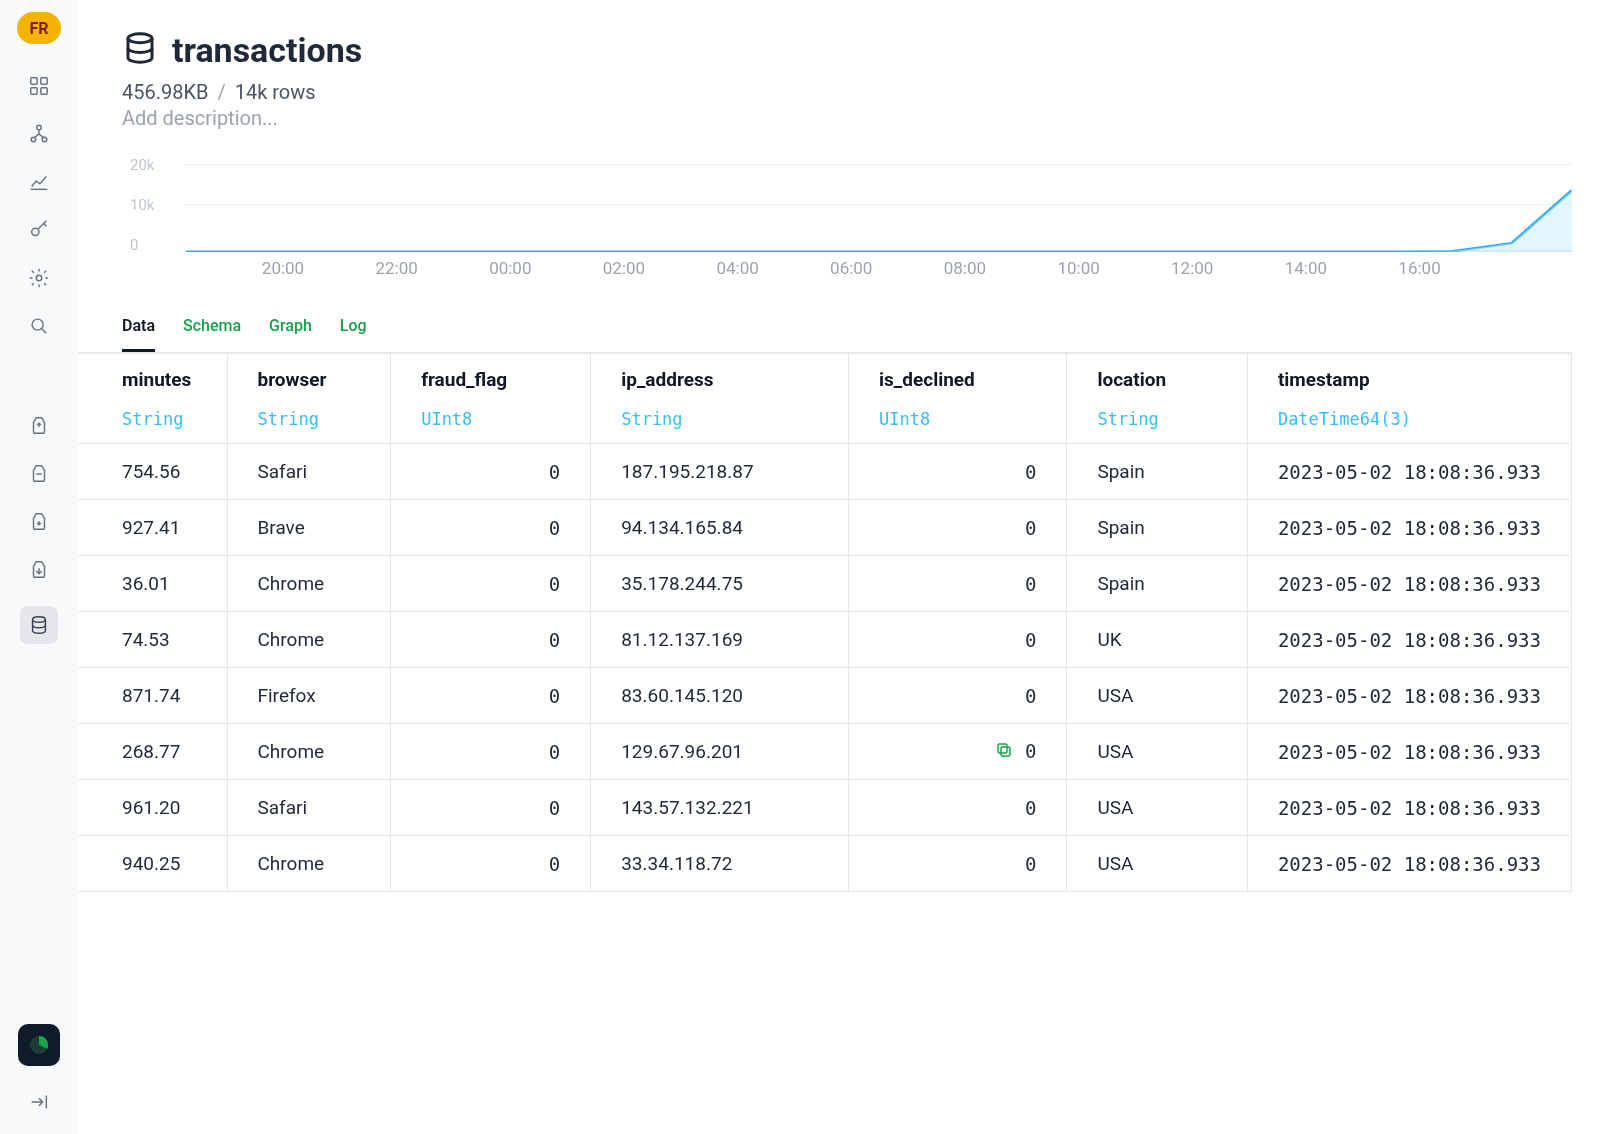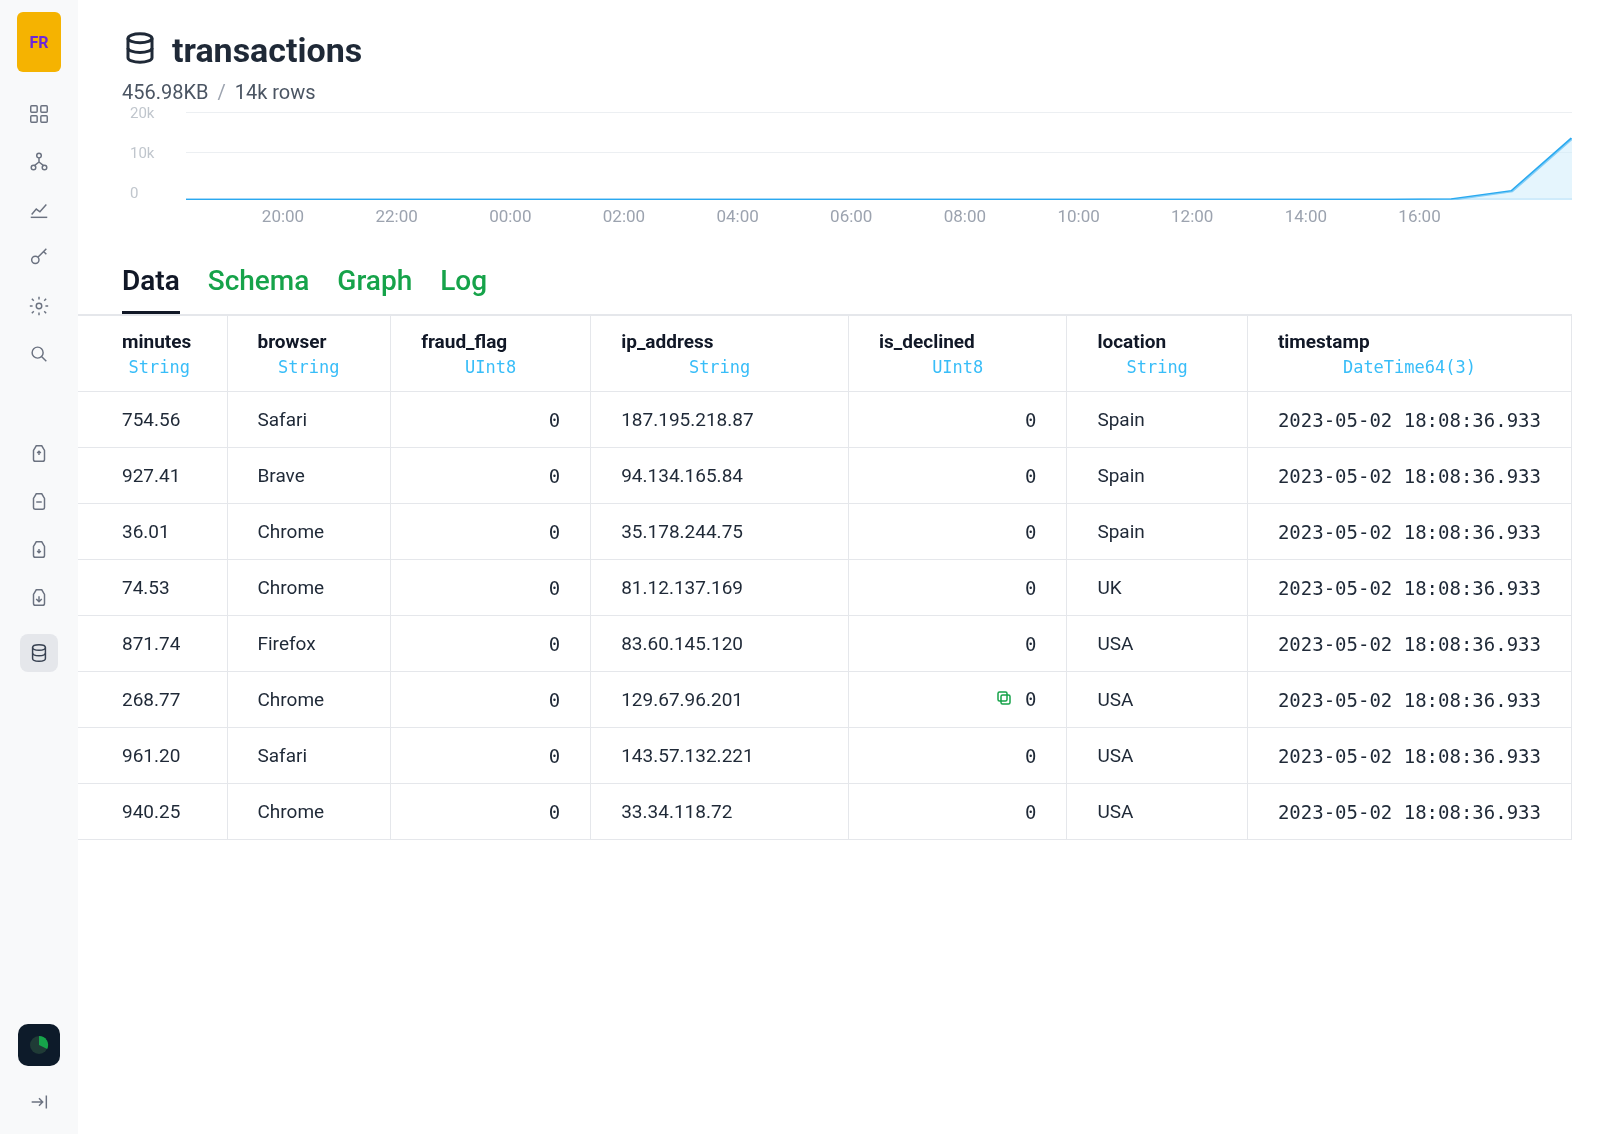--- a/index.html
+++ b/index.html
@@ -1,21 +1,21 @@
 <!DOCTYPE html>
 <html><head>
 <meta charset="utf-8">
 <style>
   * { box-sizing: border-box; margin: 0; padding: 0; }
   html, body { width: 1600px; height: 1134px; font-family: -apple-system, BlinkMacSystemFont, "Segoe UI", Roboto, Helvetica, Arial, sans-serif; color: #1f2937; background: #fff; }
   body { display: flex; }
 
   
   .sidebar { width: 78px; height: 100%; background: #f8f9fa; display: flex; flex-direction: column; align-items: center; padding-top: 12px; position: relative; }
-  .badge-fr { width: 44px; height: 60px; background: #f5b301; color: #6d28d9; font-weight: 700; font-size: 16px; border-radius: 6px; display: flex; align-items: center; justify-content: center; margin-bottom: 30px; }
+  .badge-fr { width: 44px; height: 32px; background: #f5b301; color: #7f1d1d; font-weight: 700; font-size: 16px; border-radius: 16px; display: flex; align-items: center; justify-content: center; margin-bottom: 30px; }
   .nav-icons { display: flex; flex-direction: column; gap: 24px; align-items: center; }
   .nav-icon { width: 24px; height: 24px; color: #6b7280; display:flex; align-items:center; justify-content:center; cursor:pointer; }
   .nav-icon svg { width: 22px; height: 22px; stroke: currentColor; fill: none; stroke-width: 1.6; }
   .nav-icon.active-box { width: 38px; height: 38px; background: #e5e7eb; border-radius: 8px; color:#374151; }
   .section-gap { height: 28px; }
   .sidebar-bottom { position: absolute; bottom: 20px; display:flex; flex-direction:column; align-items:center; gap:24px; }
   .pie-badge { width: 42px; height: 42px; background: #0d1b2a; border-radius: 10px; display:flex; align-items:center; justify-content:center; }
   .pie-badge svg { width: 24px; height: 24px; }
 
   
@@ -42,29 +42,29 @@
   .y-tick { position:absolute; left:0; }
   .chart-area { position:absolute; left:56px; right:0; top:0; bottom:36px; }
   .gridline { position:absolute; left:0; right:0; height:1px; background:#eceff2; }
   .axis-line { position:absolute; left:0; right:0; bottom:0; height:2px; background:#cfe9fb; }
   .chart-svg { position:absolute; left:0; top:0; width:100%; height:100%; }
   .x-ticks { position:absolute; left:56px; right:0; bottom:0; height:30px; font-size:17px; color:#9ca3af; }
   .x-tick { position:absolute; transform:translateX(-50%); }
 
   
   .tabs { display:flex; gap:28px; border-bottom:1px solid #e5e7eb; margin-left: -44px; padding-left:44px; }
-  .tab { font-size:28px; padding: 8px 0 14px 0; cursor:pointer; color:#16a34a; font-weight:500; }
+  .tab { font-size:16px; padding: 8px 0 14px 0; cursor:pointer; color:#16a34a; font-weight:500; }
   .tab.active { color:#111827; border-bottom:3px solid #111827; font-weight:600; }
 
   
   .table-wrap { margin-left: -44px; overflow:hidden; }
   table { border-collapse: collapse; width: 100%; font-size:19px; }
   th, td { text-align:left; border:1px solid #e5e7eb; padding: 14px 30px; white-space:nowrap; }
   th { vertical-align: top; font-weight:700; color:#111827; }
-  th .col-type { display:block; font-family: ui-monospace, Menlo, Consolas, monospace; font-weight:400; color:#38bdf8; font-size:17px; margin-top:4px;text-align:center; }
+  th .col-type { display:block; font-family: ui-monospace, Menlo, Consolas, monospace; font-weight:400; color:#38bdf8; font-size:17px; margin-top:18px; }
   td.num { text-align:right; font-family: ui-monospace, Menlo, Consolas, monospace; }
   td.mono { font-family: ui-monospace, Menlo, Consolas, monospace; }
   td .copy-icon { color:#16a34a; margin-right:12px; vertical-align:middle; }
   td .copy-icon svg { width:18px; height:18px; stroke:currentColor; fill:none; stroke-width:2; }
   tbody tr { height:56px; }
   thead th:first-child, tbody td:first-child { border-left:none; padding-left:44px; }
   .col-amount { width:150px; }
   .col-browser { width:170px; }
   .col-fraud { width:210px; }
   .col-ip { width:270px; }
@@ -175,20 +175,21 @@
             <path d="M4 5.5v13c0 1.7 3.6 3 8 3s8-1.3 8-3v-13"></path>
             <path d="M4 12c0 1.7 3.6 3 8 3s8-1.3 8-3"></path>
           </svg></span>
       <h1 class="ds-title">transactions</h1>
     </div>
     <div class="meta-row">
       <span>456.98KB</span>
       <span class="sep">/</span>
       <span>14k rows</span>
     </div>
+    <div class="desc-placeholder">Add description...</div>
 
     <div class="chart-wrap">
       <div class="y-ticks">
         <span class="y-tick" style="top:-2px">20k</span>
         <span class="y-tick" style="top:38px">10k</span>
         <span class="y-tick" style="top:78px">0</span>
       </div>
       <div class="chart-area">
         <div class="gridline" style="top:6px"></div>
         <div class="gridline" style="top:46px"></div>

